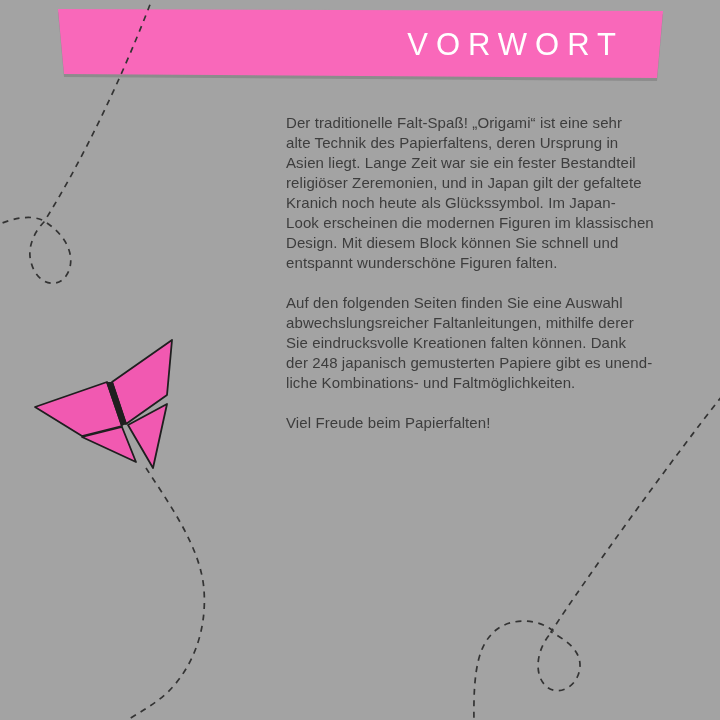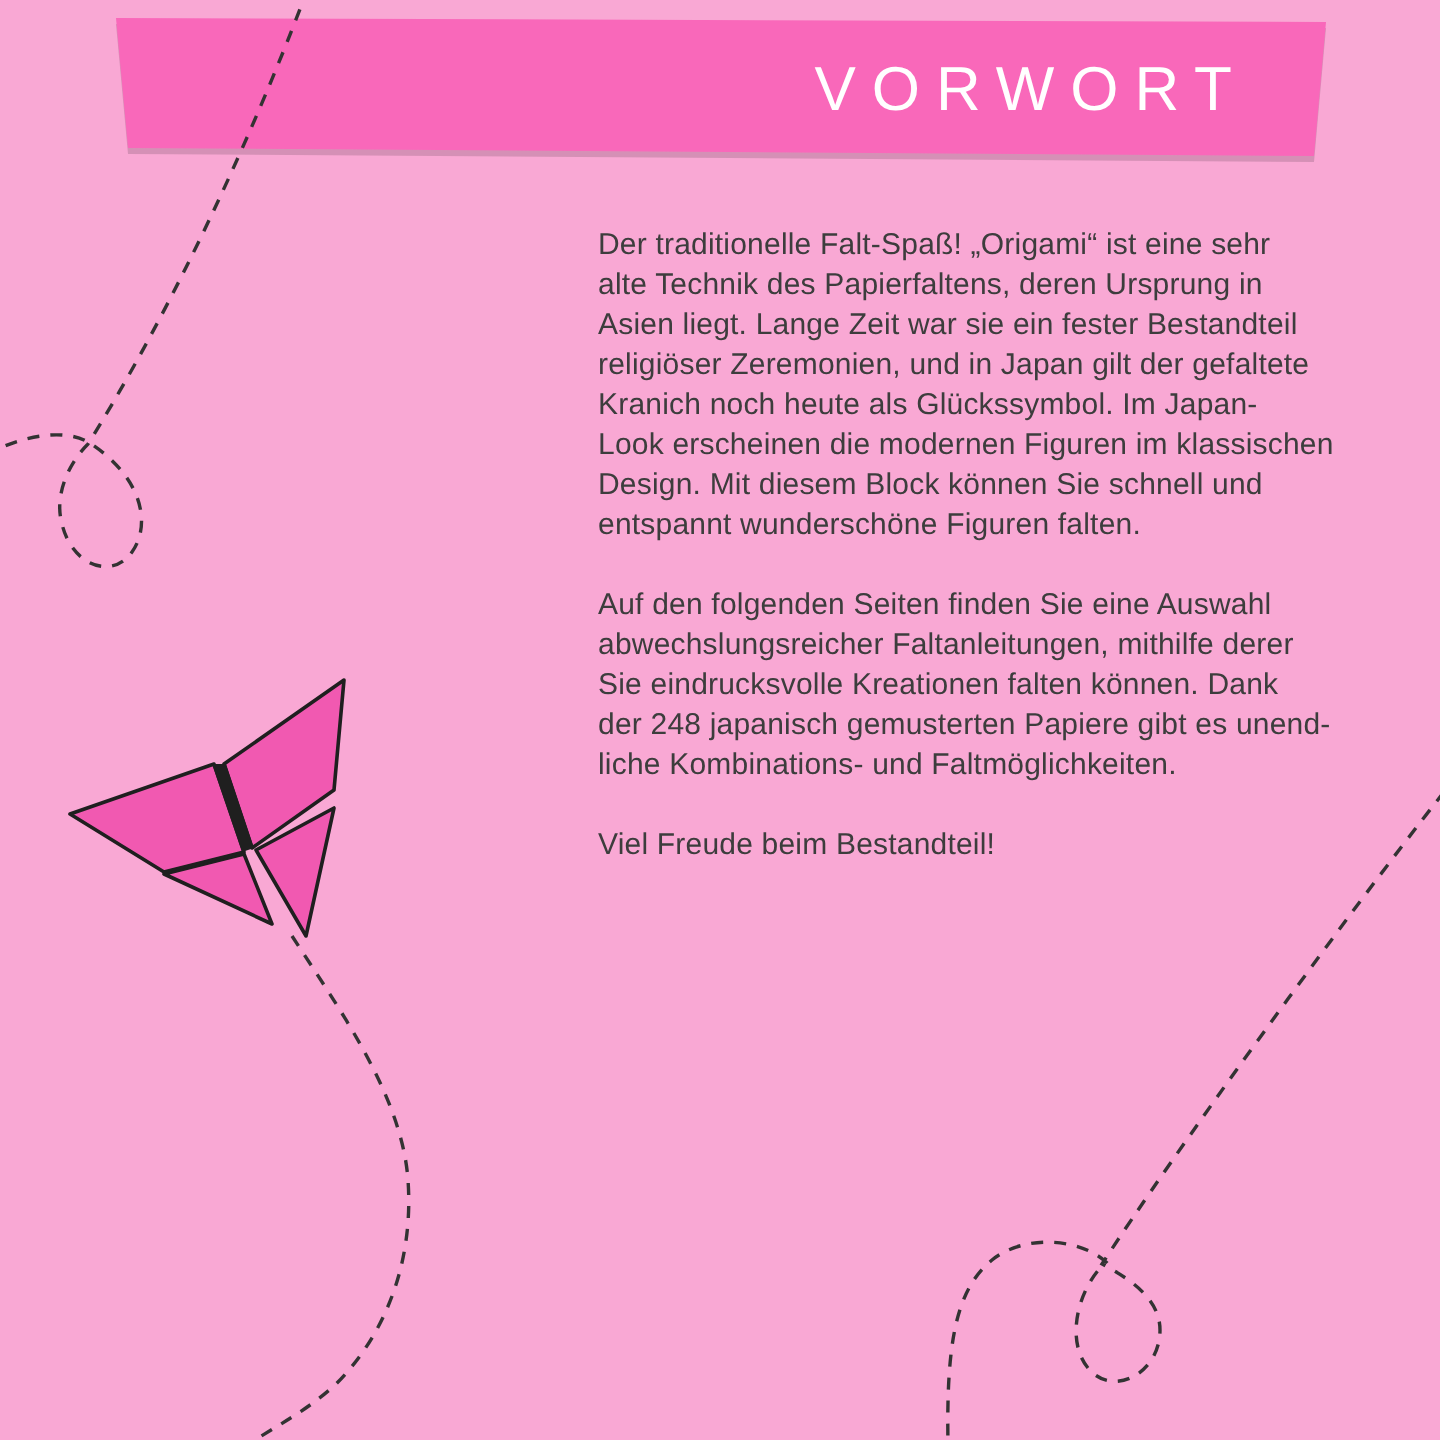--- a/index.html
+++ b/index.html
@@ -1,17 +1,17 @@
 <!DOCTYPE html>
 <html style="--color-accent: #f968ba; --color-butterfly: #f159b1; --color-outline: #1f1f1f; --color-title: #ffffff; --color-text: #3d3d3d; --color-dash: #333333;"><head>
 <meta charset="utf-8">
 <style>
   html,body{margin:0;padding:0;background:#fff;}
   .page{
-    position:relative;width:720px;height:720px;background:#f9a8d4;
+    position:relative;width:720px;height:720px;background:#a3a3a3;
     overflow:hidden;font-family:"Liberation Sans",sans-serif;
   }
   
   .banner-wrap{
     position:absolute;left:0;top:0;width:720px;height:100px;z-index:1;
     filter:drop-shadow(0 3px 0 rgba(0,0,0,0.14));
   }
   .banner{
     position:absolute;left:55px;top:6px;width:615px;height:76px;
     background:var(--color-accent,#f968ba);
@@ -22,21 +22,21 @@
   .banner-text{
     color:var(--color-title,#ffffff);
     font-size:31px;letter-spacing:8px;font-weight:400;
     padding-top:1px;white-space:nowrap;
   }
   
   .body-text{
     position:absolute;left:286px;top:113px;width:408px;z-index:2;
     color:var(--color-text,#3d3d3d);font-size:15px;line-height:20px;
   }
-  .body-text p{margin:0 0 20px 13px;white-space:pre-line;letter-spacing:0.1px;}
+  .body-text p{margin:0 0 20px 0;white-space:pre-line;letter-spacing:0.1px;}
   
   .decor{position:absolute;left:0;top:0;width:720px;height:720px;z-index:3;}
   .dash{
     fill:none;stroke:var(--color-dash,#333333);
     stroke-width:1.7;stroke-dasharray:6 5.5;
   }
   .wing{
     fill:var(--color-butterfly,#f159b1);
     stroke:var(--color-outline,#1f1f1f);
     stroke-width:1.8;stroke-linejoin:round;
@@ -61,21 +61,21 @@
 religiöser Zeremonien, und in Japan gilt der gefaltete
 Kranich noch heute als Glückssymbol. Im Japan-
 Look erscheinen die modernen Figuren im klassischen
 Design. Mit diesem Block können Sie schnell und
 entspannt wunderschöne Figuren falten.</p>
     <p>Auf den folgenden Seiten finden Sie eine Auswahl
 abwechslungsreicher Faltanleitungen, mithilfe derer
 Sie eindrucksvolle Kreationen falten können. Dank
 der 248 japanisch gemusterten Papiere gibt es unend-
 liche Kombinations- und Faltmöglichkeiten.</p>
-    <p>Viel Freude beim Bestandteil!</p>
+    <p>Viel Freude beim Papierfalten!</p>
   </div>
 
   <svg class="decor" viewBox="0 0 720 720" xmlns="http://www.w3.org/2000/svg">
 
     <path class="dash" d="M 154 -6
              C 135 45 95 140 44 222
              C 34 232 27 248 31 262
              C 36 283 56 290 66 276
              C 76 262 71 238 44 221
              C 32 214 10 218 -6 227"></path>

